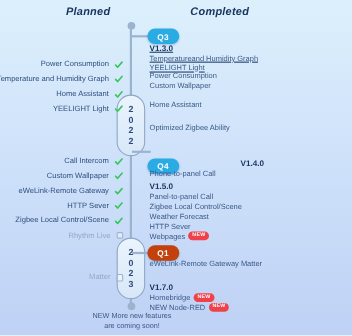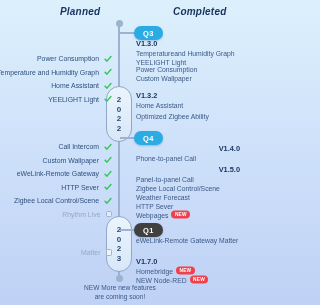--- a/index.html
+++ b/index.html
@@ -123,77 +123,76 @@
     <div class="year-pill year-2023">
       <span>2</span>
       <span>0</span>
       <span>2</span>
       <span>3</span>
     </div>
   </div>
 <div id="quarters-layer">
     <div class="connector" style="top: 32px;"></div>
     <div class="qbadge" style="top: 26px; background: rgb(42, 171, 228);">Q3</div>
-    <div class="rcol" style="top: 39px;">
+    <div class="rcol" style="top: 39px; text-decoration: underline;">
       <div class="ver">V1.3.0</div>
       <div class="feat">
         <span>Temperatureand Humidity Graph</span>
       </div>
       <div class="feat">
         <span>YEELIGHT Light</span>
       </div>
     </div>
     <div class="rcol" style="top: 65px;">
       <div class="feat">
         <span>Power Consumption</span>
       </div>
       <div class="feat">
         <span>Custom Wallpaper</span>
       </div>
     </div>
     <div class="rcol" style="top: 91px;">
-      <div class="ver">V1.3.2</div>
       <div class="feat">
         <span>Home Assistant</span>
       </div>
     </div>
     <div class="rcol" style="top: 112px;">
       <div class="feat">
         <span>Optimized Zigbee Ability</span>
       </div>
     </div>
     <div class="connector" style="top: 137px;"></div>
-    <div class="qbadge" style="top: 131px; background: rgb(42, 171, 228); text-align: center;">Q4</div>
+    <div class="qbadge" style="top: 144px; background: rgb(42, 171, 228); text-align: center;">Q4</div>
     <div class="rcol" style="top: 144px; text-align: right;">
       <div class="ver">V1.4.0</div>
       <div class="feat">
         <span>Phone-to-panel Call</span>
       </div>
     </div>
-    <div class="rcol" style="top: 165px; text-align: right;">
+    <div class="rcol" style="top: 165px;">
       <div class="ver">V1.5.0</div>
       <div class="feat">
         <span>Panel-to-panel Call</span>
       </div>
       <div class="feat">
         <span>Zigbee Local Control/Scene</span>
       </div>
       <div class="feat">
         <span>Weather Forecast</span>
       </div>
       <div class="feat">
         <span>HTTP Sever</span>
       </div>
       <div class="feat">
         <span>Webpages</span>
         <span class="new-badge" style="background: rgb(240, 65, 74);">NEW</span>
       </div>
     </div>
     <div class="connector" style="top: 229px;"></div>
-    <div class="qbadge" style="top: 223px; background: #404040;">Q1</div>
+    <div class="qbadge" style="top: 223px; background: #c2410c;">Q1</div>
     <div class="rcol" style="top: 236px;">
       <div class="feat">
         <span>eWeLink-Remote Gateway Matter</span>
       </div>
     </div>
     <div class="rcol" style="top: 257px;">
       <div class="ver">V1.7.0</div>
       <div class="feat">
         <span>Homebridge</span>
         <span class="new-badge" style="background: rgb(240, 65, 74);">NEW</span>

